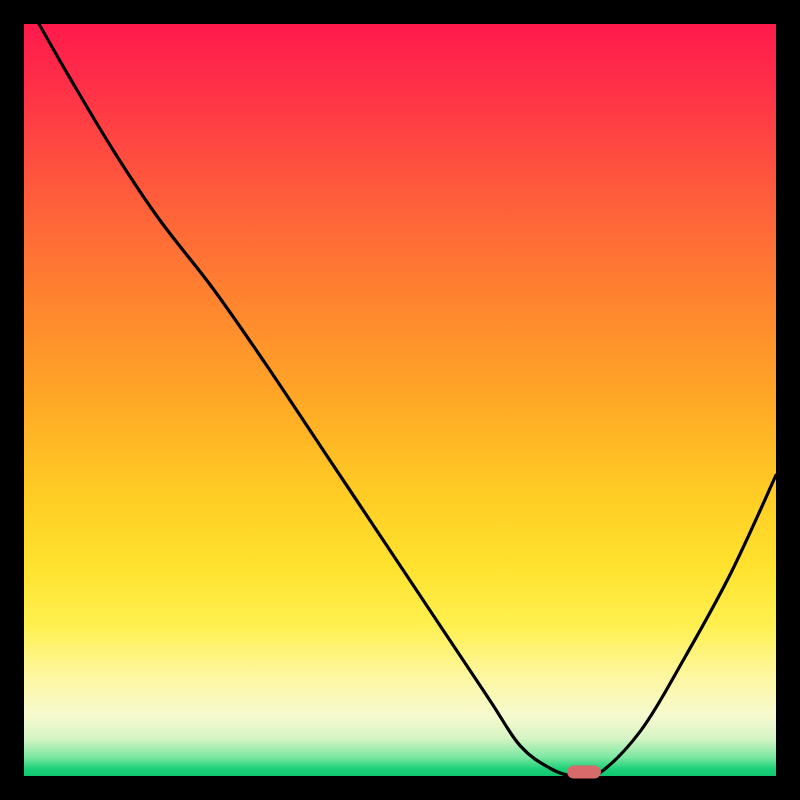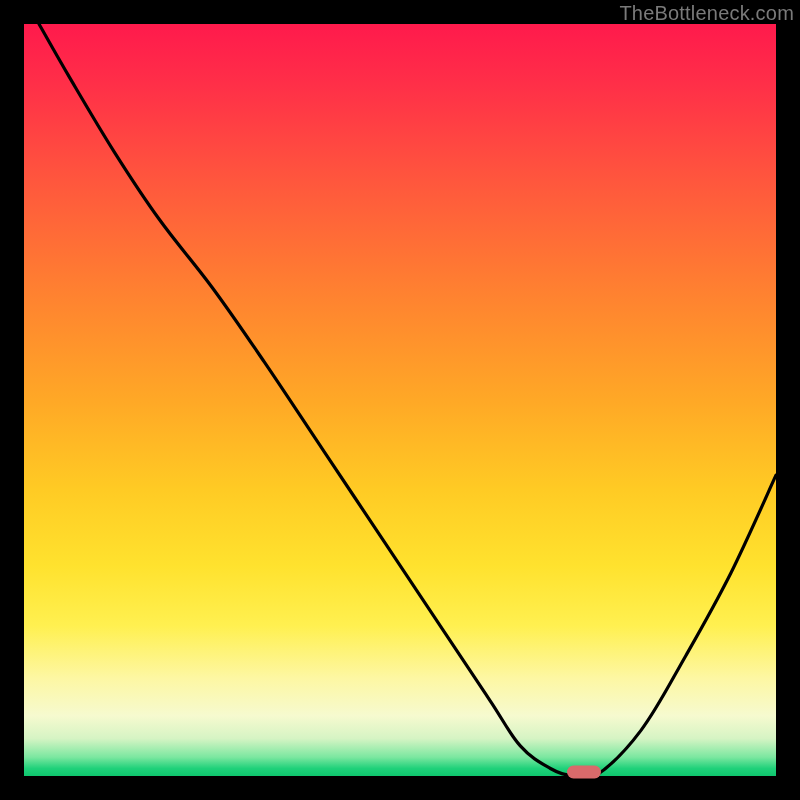--- a/index.html
+++ b/index.html
@@ -78,15 +78,14 @@
   <div class="plot-area">
 
     <svg class="curve" viewBox="0 0 752 752" preserveAspectRatio="none">
       <path id="curve-path" fill="none" stroke="#000000" stroke-width="3.2" stroke-linecap="round" stroke-linejoin="round" d="M 15.0 0.0 C 20.5 9.5, 31.6 29.6, 45.1 52.6 C 58.7 75.7, 74.0 102.1, 90.2 127.8 C 106.5 153.6, 117.8 171.2, 135.4 195.5 C 153.0 219.9, 169.0 237.5, 188.0 263.2 C 207.0 288.9, 220.3 308.6, 240.6 338.4 C 260.9 368.2, 279.1 396.2, 300.8 428.6 C 322.5 461.1, 339.3 486.4, 361.0 518.9 C 382.6 551.4, 402.2 580.7, 421.1 609.1 C 440.1 637.5, 452.7 656.5, 466.2 676.8 C 479.8 697.1, 485.5 709.7, 496.3 721.9 C 507.1 734.1, 516.9 739.1, 526.4 744.5 C 535.9 749.9, 540.8 750.6, 549.0 752.0 C 557.1 753.4, 559.3 760.1, 571.5 752.0 C 583.7 743.9, 600.4 728.5, 616.6 706.9 C 632.9 685.2, 645.5 660.1, 661.8 631.7 C 678.0 603.3, 690.6 581.4, 706.9 549.0 C 723.1 516.5, 743.9 468.8, 752.0 451.2"></path>
     </svg>
 
     <div class="marker" id="min-marker" style="left: 560.24px; top: 748px; background: rgb(217, 106, 107);"></div>
 
   </div>
 
-  <div class="watermark">TheBottleneck.com</div>
 
 </div>
 
 </body></html>

